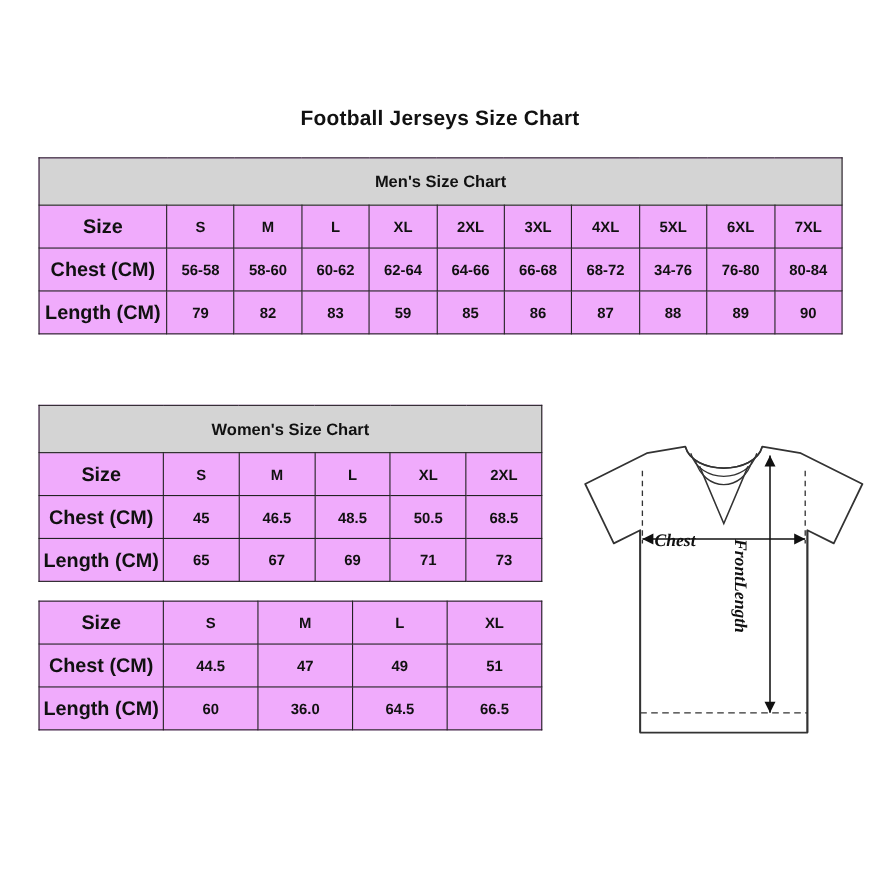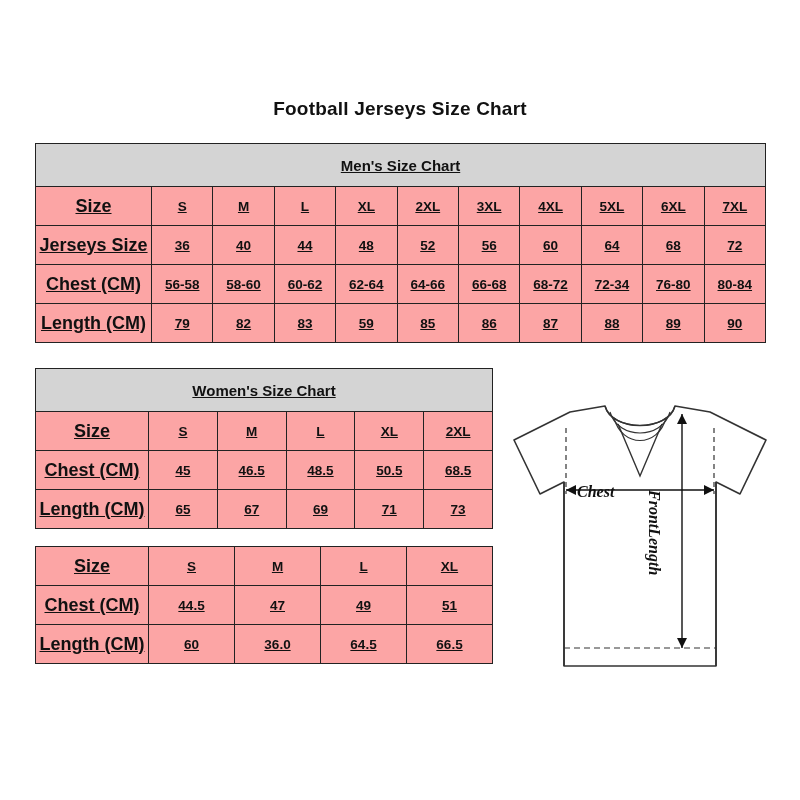--- a/index.html
+++ b/index.html
@@ -30,22 +30,21 @@
     text-align: center;
     font-size: 19px;
     font-weight: bold;
     letter-spacing: 0.2px;
     color: #111111;
   }
 
   table.sizetable {
     border-collapse: collapse;
     table-layout: fixed;
-    background: #fca5a5;
-    text-decoration: underline;
+    background: #f0abfc;
   }
   table.sizetable td, table.sizetable th {
     border: 1px solid #222222;
     text-align: center;
     vertical-align: middle;
     font-size: 13.5px;
     font-weight: bold;
     color: #111111;
     padding: 0;
     height: 38px;
@@ -89,21 +88,21 @@
     top: 546px;
     width: 457px;
   }
   #youth-table-wrap table { width: 457px; }
   #youth-table-wrap col.lbl { width: 113px; }
   #youth-table-wrap col.dat { width: 86px; }
 
   
   #shirt-diagram {
     position: absolute;
-    left: 500px;
+    left: 518px;
     top: 398px;
     width: 280px;
     height: 300px;
   }
   #shirt-diagram svg {
     display: block;
   }
   .diag-label {
     position: absolute;
     font-family: "Liberation Serif", serif;
@@ -157,42 +156,29 @@
           <td>L</td>
           <td>XL</td>
           <td>2XL</td>
           <td>3XL</td>
           <td>4XL</td>
           <td>5XL</td>
           <td>6XL</td>
           <td>7XL</td>
         </tr>
         <tr>
-          <td class="rowlabel">Jerseys Size</td>
-          <td>36</td>
-          <td>40</td>
-          <td>44</td>
-          <td>48</td>
-          <td>52</td>
-          <td>56</td>
-          <td>60</td>
-          <td>64</td>
-          <td>68</td>
-          <td>72</td>
-        </tr>
-        <tr>
           <td class="rowlabel">Chest (CM)</td>
           <td>56-58</td>
           <td>58-60</td>
           <td>60-62</td>
           <td>62-64</td>
           <td>64-66</td>
           <td>66-68</td>
           <td>68-72</td>
-          <td>72-34</td>
+          <td>34-76</td>
           <td>76-80</td>
           <td>80-84</td>
         </tr>
         <tr>
           <td class="rowlabel">Length (CM)</td>
           <td>79</td>
           <td>82</td>
           <td>83</td>
           <td>59</td>
           <td>85</td>

